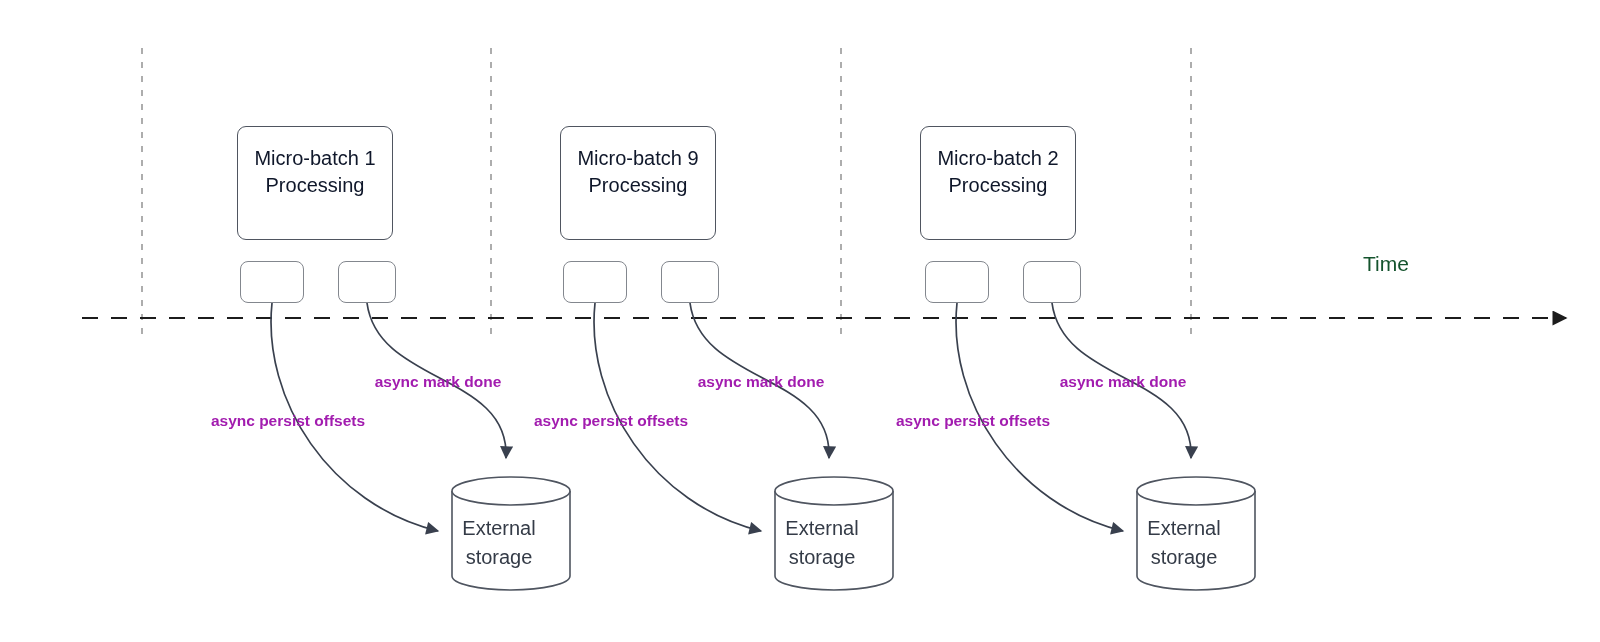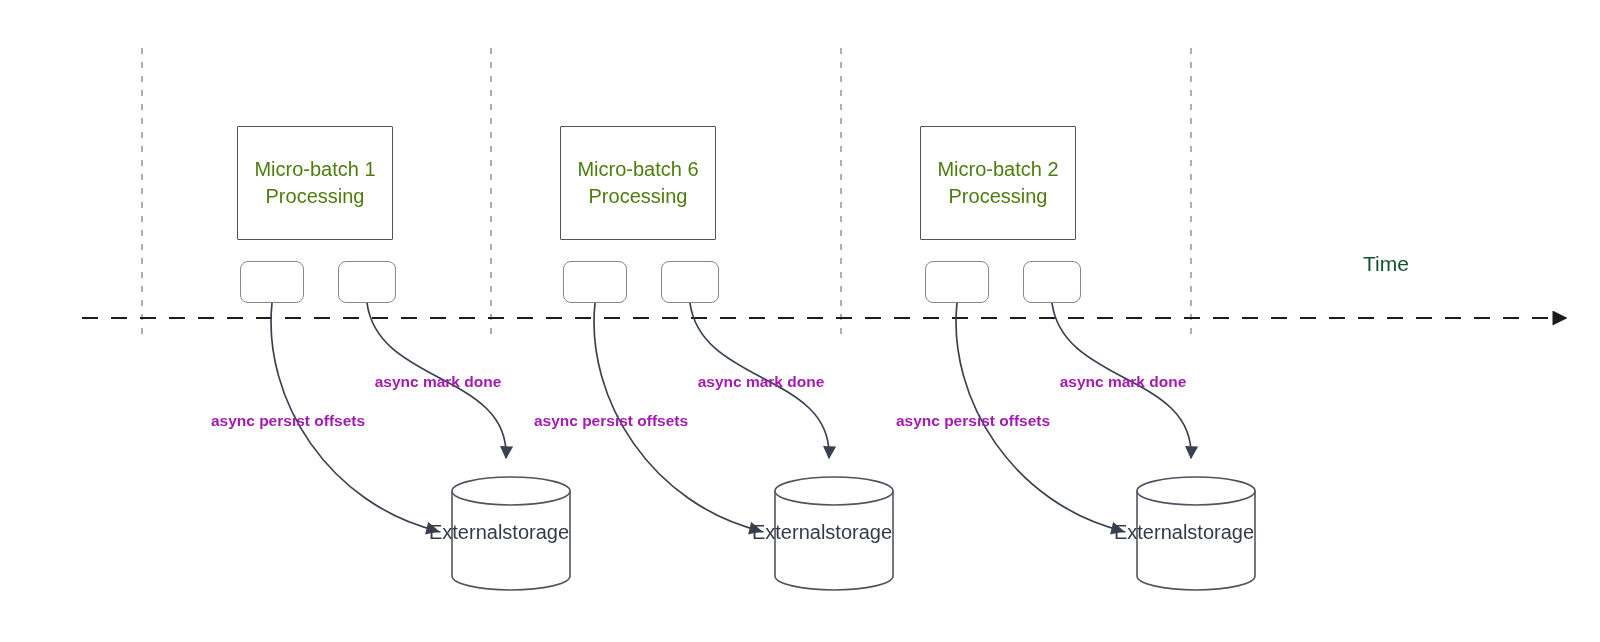--- a/index.html
+++ b/index.html
@@ -20,30 +20,30 @@
     left: 0; top: 0;
     width: 1600px;
     height: 642px;
   }
   .proc-box {
     position: absolute;
     top: 126px;
     width: 156px;
     height: 114px;
     border: 1.6px solid #4f5560;
-    border-radius: 1px;
+    border-radius: 9px;
     background: #ffffff;
     box-sizing: border-box;
     display: flex;
     flex-direction: column;
     align-items: center;
-    padding-top: 29px;
+    padding-top: 18px;
     font-size: 20px;
     line-height: 27px;
-    color: #4d7c0f;
+    color: #0f172a;
     text-align: center;
   }
   .task-box {
     position: absolute;
     top: 261px;
     height: 42px;
     border: 1.6px solid #83878e;
     border-radius: 8px;
     background: #ffffff;
     box-sizing: border-box;
@@ -51,25 +51,25 @@
   .conn-label {
     position: absolute;
     font-size: 15.5px;
     font-weight: 700;
     color: #a21caf;
     text-align: center;
     white-space: nowrap;
   }
   .storage-label {
     position: absolute;
-    top: 493px;
+    top: 504px;
     width: 94px;
     height: 78px;
     display: flex;
-    flex-direction: row;
+    flex-direction: column;
     align-items: center;
     justify-content: center;
     font-size: 20px;
     line-height: 29px;
     color: #343b47;
     text-align: center;
   }
   .time-label {
     position: absolute;
     left: 1330px;
@@ -132,21 +132,21 @@
   <div class="task-box" style="left:240px;width:64px;"></div>
   <div class="task-box" style="left:338px;width:58px;"></div>
   <div class="conn-label" style="left:193px;top:412px;width:190px;">async persist offsets</div>
   <div class="conn-label" style="left:358px;top:373px;width:160px;">async mark done</div>
   <div class="storage-label" style="left:452px;">
     <span>External</span>
     <span>storage</span>
   </div>
 
   <div class="proc-box" style="left:560px;">
-    <span>Micro-batch 6</span>
+    <span>Micro-batch 9</span>
     <span>Processing</span>
   </div>
   <div class="task-box" style="left:563px;width:64px;"></div>
   <div class="task-box" style="left:661px;width:58px;"></div>
   <div class="conn-label" style="left:516px;top:412px;width:190px;">async persist offsets</div>
   <div class="conn-label" style="left:681px;top:373px;width:160px;">async mark done</div>
   <div class="storage-label" style="left:775px;">
     <span>External</span>
     <span>storage</span>
   </div>

